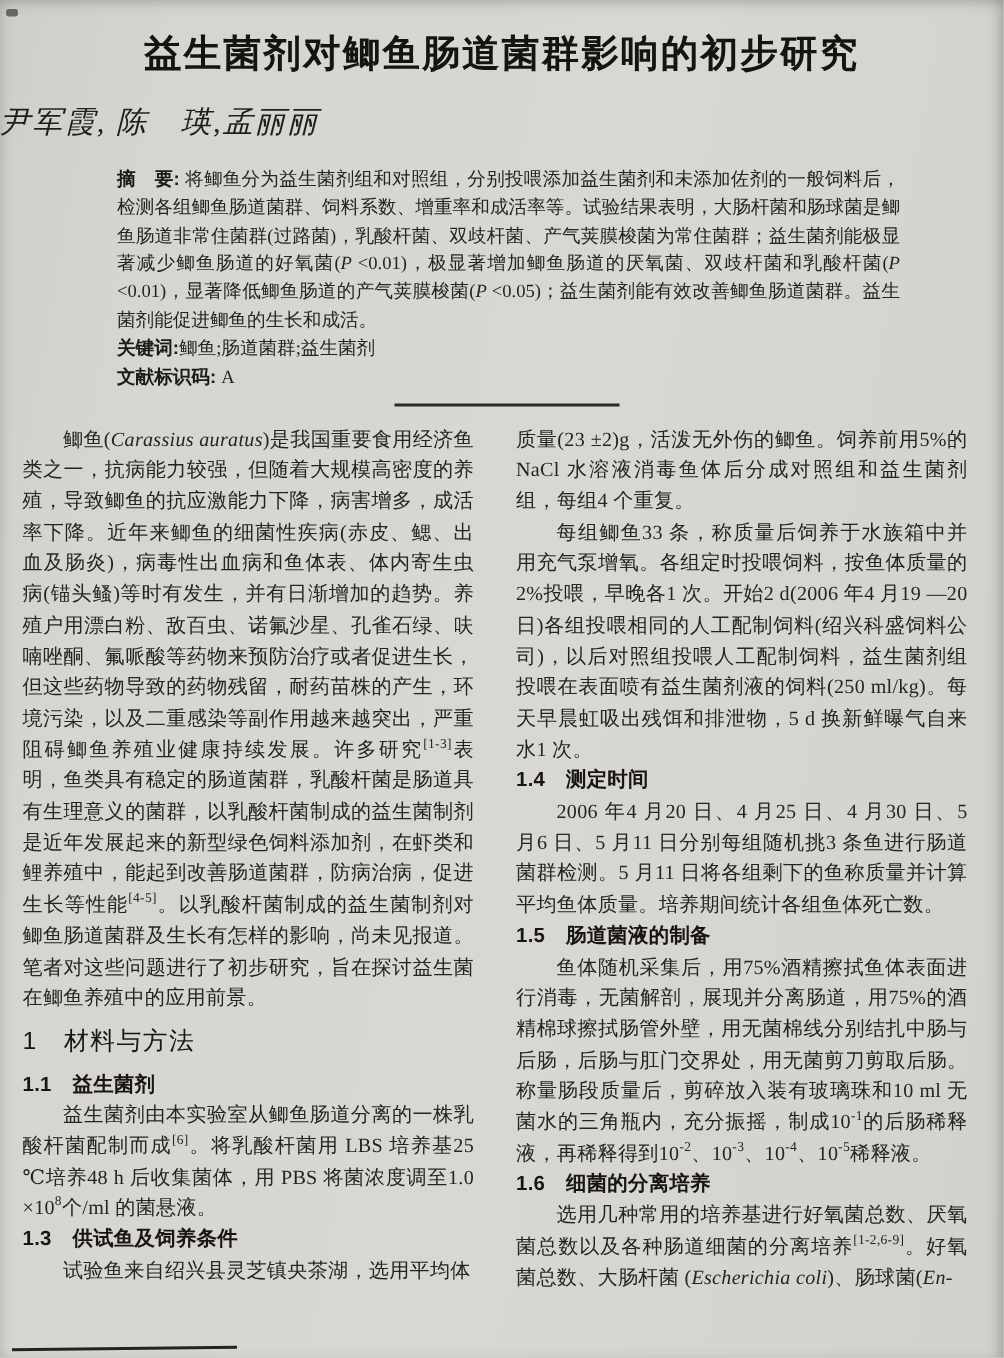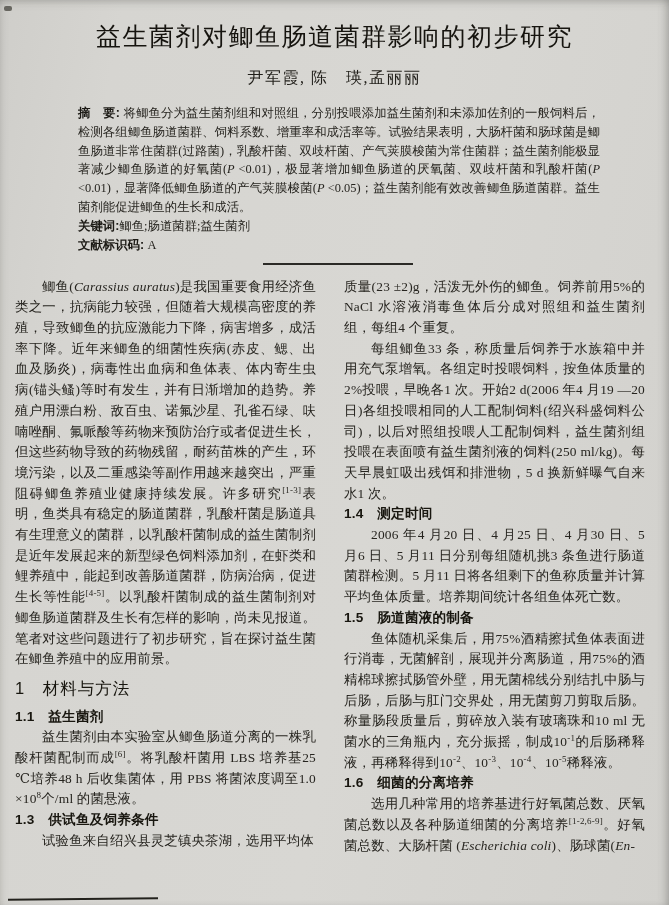--- a/index.html
+++ b/index.html
@@ -13,23 +13,23 @@
     position:relative;width:669px;height:905px;
     background:linear-gradient(100deg,#cfcecA 0%,#d6d5d1 15%,#d8d7d3 55%,#d2d1cd 100%);
     box-shadow:inset -7px 0 10px -5px rgba(80,80,75,.38),
                inset 0 7px 10px -6px rgba(80,80,75,.30),
                inset 6px 0 9px -6px rgba(80,80,75,.22);
   }
   .speck{position:absolute;left:4px;top:6px;width:8px;height:5px;background:#45443e;border-radius:2px;opacity:.75;}
   .title{
     margin:0;padding-top:16px;text-align:center;
     font-family:"Liberation Sans","DejaVu Sans",sans-serif;
-    font-weight:400;font-size:25px;letter-spacing:1.5px;color:#16140f;line-height:40px;
+    font-weight:700;font-size:25px;letter-spacing:1.5px;color:#16140f;line-height:40px;
   }
-  .authors{margin-top:12px;text-align:center;font-size:16px;letter-spacing:1.5px;color:#201e19;}
+  .authors{margin-top:12px;font-size:20px;font-style:italic;letter-spacing:1.5px;color:#201e19;}
   .affiliation{margin-top:5px;text-align:center;font-size:13px;letter-spacing:.5px;}
   .abstract,.keywords,.meta-row{
     margin-left:78px;margin-right:69px;
     font-size:12.4px;line-height:18.8px;text-align:justify;
   }
   .abstract{margin-top:15px;}
   .lbl{font-family:"Liberation Sans","DejaVu Sans",sans-serif;font-weight:700;color:#1c1a15;}
   .meta-row{display:flex;line-height:19px;text-align:left;}
   .meta-item{white-space:nowrap;}
   .meta-item:nth-child(1){width:172px;}

